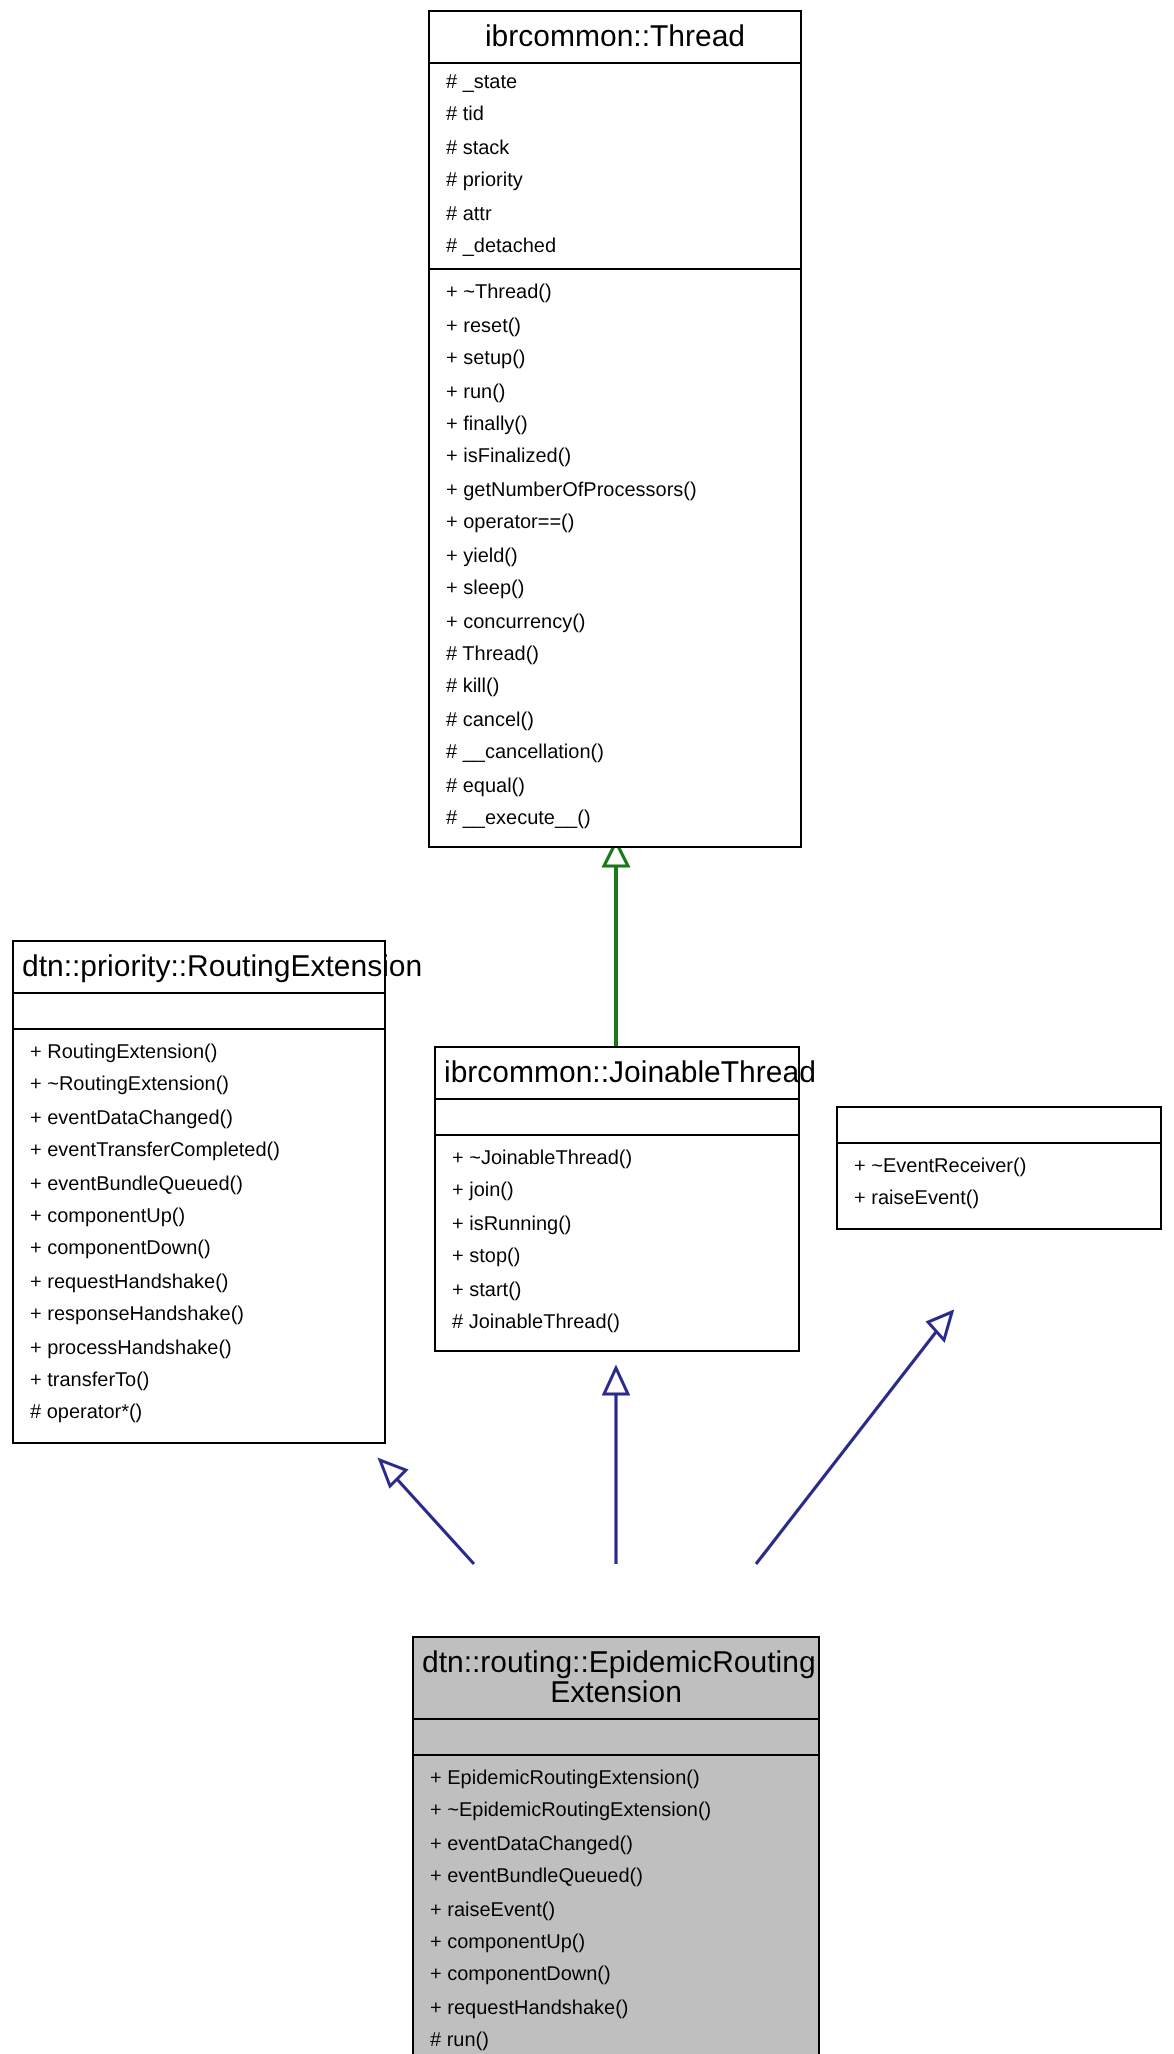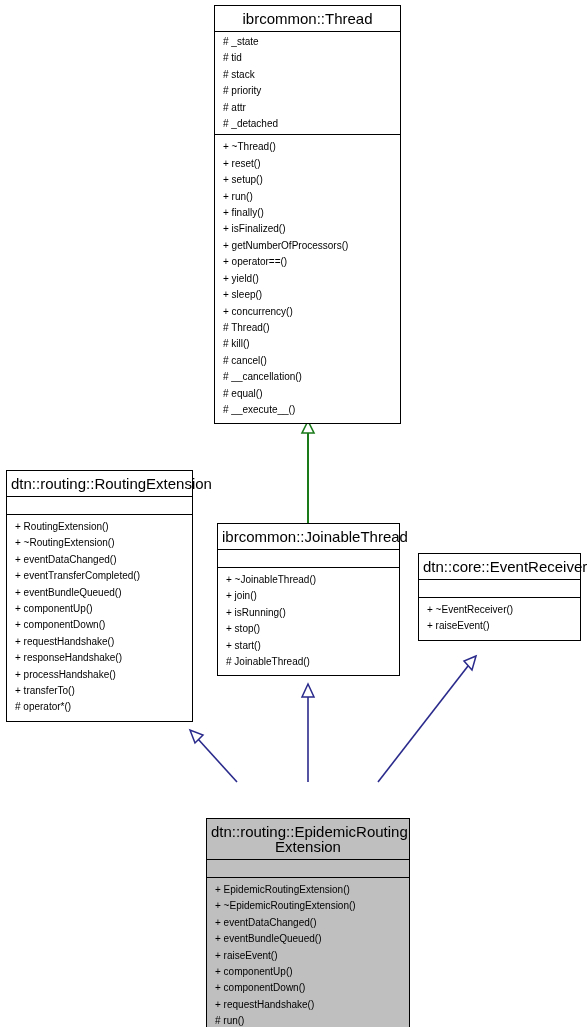--- a/index.html
+++ b/index.html
@@ -130,21 +130,21 @@
       <div class="uml-row"># Thread()</div>
       <div class="uml-row"># kill()</div>
       <div class="uml-row"># cancel()</div>
       <div class="uml-row"># __cancellation()</div>
       <div class="uml-row"># equal()</div>
       <div class="uml-row"># __execute__()</div>
     </div>
   </div>
 
   <div class="uml-class" id="class-routingext">
-    <div class="uml-title">dtn::routing::RoutingExtension</div>
+    <div class="uml-title">dtn::priority::RoutingExtension</div>
     <div class="uml-attrs">
       <div class="empty-row"></div>
     </div>
     <div class="uml-ops">
       <div class="uml-row">+ RoutingExtension()</div>
       <div class="uml-row">+ ~RoutingExtension()</div>
       <div class="uml-row">+ eventDataChanged()</div>
       <div class="uml-row">+ eventTransferCompleted()</div>
       <div class="uml-row">+ eventBundleQueued()</div>
       <div class="uml-row">+ componentUp()</div>
@@ -166,21 +166,20 @@
       <div class="uml-row">+ ~JoinableThread()</div>
       <div class="uml-row">+ join()</div>
       <div class="uml-row">+ isRunning()</div>
       <div class="uml-row">+ stop()</div>
       <div class="uml-row">+ start()</div>
       <div class="uml-row"># JoinableThread()</div>
     </div>
   </div>
 
   <div class="uml-class" id="class-eventreceiver">
-    <div class="uml-title">dtn::core::EventReceiver</div>
     <div class="uml-attrs">
       <div class="empty-row"></div>
     </div>
     <div class="uml-ops">
       <div class="uml-row">+ ~EventReceiver()</div>
       <div class="uml-row">+ raiseEvent()</div>
     </div>
   </div>
 
   <div class="uml-class highlight" id="class-epidemic">

